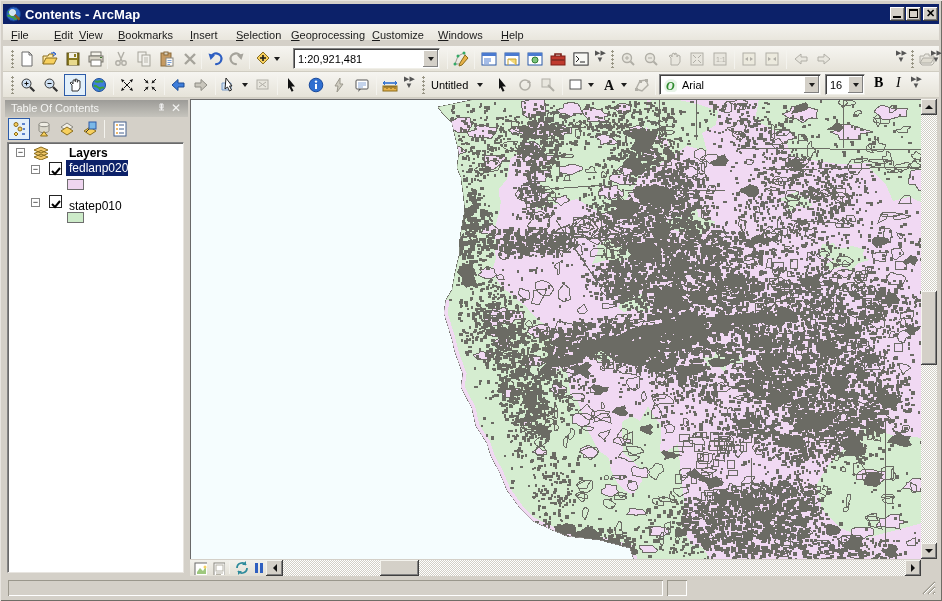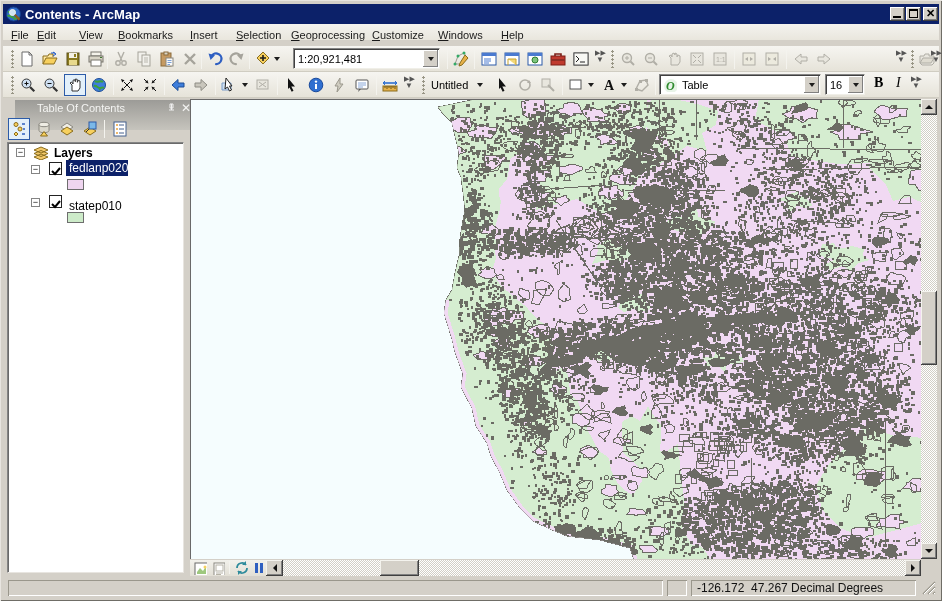--- a/index.html
+++ b/index.html
@@ -10,21 +10,21 @@
 .mitem{position:absolute;top:5px;color:#1a1a1a}
 .trow{position:absolute;left:3px;width:936px;height:26px;background:linear-gradient(#f6f5f1,#e6e3d9);border-bottom:1px solid #d0cdc2}
 #tb1{top:46px}#tb2{top:72px}
 .tbtn{position:absolute;display:flex;align-items:center;justify-content:center}
 .tsep{position:absolute;width:1px;background:#b5b2a6;border-right:1px solid #f4f3ee}
 .tgrip{position:absolute;width:3px;background-image:radial-gradient(circle at 1.5px 1.5px,#989585 1px,rgba(0,0,0,0) 1.1px);background-size:3px 4px}
 .combo{position:absolute;background:#fff;border:1px solid;border-color:#848484 #f0efe8 #f0efe8 #848484;box-shadow:inset 1px 1px 0 #404040;font-size:11px}
 .combobtn{position:absolute;right:1px;top:1px;bottom:1px;width:15px;background:#d4d0c8;box-shadow:inset -1px -1px 0 #808080,inset 1px 1px 0 #fff;display:flex;align-items:center;justify-content:center}
 .pressed{background:#e3f0fa;border:1px solid #2c5ba8 !important}
 #toc{position:absolute;left:3px;top:99px;width:186px;height:477px;background:#d4d0c8}
-#toctitle{position:absolute;left:12px;top:1px;width:183px;height:30px;background:linear-gradient(#9c9b97,#c6c4bd);color:#f4f4f2;font-size:11px;line-height:17px;padding-left:22px}
+#toctitle{position:absolute;left:2px;top:1px;width:183px;height:17px;background:linear-gradient(#9c9b97,#c6c4bd);color:#f4f4f2;font-size:11px;line-height:17px;padding-left:6px}
 #toctools{position:absolute;left:0;top:18px;width:183px;height:24px}
 #toctree{position:absolute;left:4px;top:43px;width:177px;height:431px;background:#fff;border:1px solid;border-color:#848484 #e8e5e0 #e8e5e0 #848484;box-shadow:inset 1px 1px 0 #6a6a6a}
 .minusbox{position:absolute;width:9px;height:9px;background:#fff;border:1px solid #848484;font-size:9px;line-height:7px;text-align:center;color:#000}
 .chk{position:absolute;width:13px;height:13px;background:#fff;border:1px solid #222}
 #map{position:absolute;left:190px;top:99px;width:731px;height:460px;background:#f6fdfe;border-left:1px solid #696969;border-top:1px solid #696969;overflow:hidden}
 .dither{background-image:linear-gradient(45deg,#fff 25%,rgba(0,0,0,0) 25%,rgba(0,0,0,0) 75%,#fff 75%),linear-gradient(45deg,#fff 25%,rgba(0,0,0,0) 25%,rgba(0,0,0,0) 75%,#fff 75%);background-size:2px 2px;background-position:0 0,1px 1px;background-color:#d2cfc6}
 .sbtn{position:absolute;background:#d4d0c8;box-shadow:inset -1px -1px 0 #404040,inset 1px 1px 0 #f4f3ee,inset -2px -2px 0 #808080;display:flex;align-items:center;justify-content:center}
 #vscroll{position:absolute;left:921px;top:99px;width:16px;height:460px}
 #hrow{position:absolute;left:190px;top:560px;width:731px;height:16px;background:linear-gradient(#f2f1ec,#e2dfd5)}
 #statusbar{position:absolute;left:3px;top:578px;width:936px;height:20px;background:#d4d0c8;font-size:12px;color:#111}
@@ -44,21 +44,21 @@
 <div class="wbtn" style="left:887px;width:15px">
       <div style="position:absolute;left:3px;bottom:3px;width:8px;height:2px;background:#000"></div>
     </div>
 <div class="wbtn" style="left:903px;width:15px">
       <div style="position:absolute;left:3px;top:2px;width:9px;height:9px;border:1px solid #000;border-top-width:2px"></div>
     </div>
 <div class="wbtn" style="left:920px;width:15px;font-weight:bold;font-size:11px;line-height:12px">✕</div>
 </div>
 <div id="menubar">
 <span class="mitem" style="left:8px"><u>F</u>ile</span>
-<span class="mitem" style="left:34px"><u>E</u>dit</span>
+<span class="mitem" style="left:51px"><u>E</u>dit</span>
 <span class="mitem" style="left:76px"><u>V</u>iew</span>
 <span class="mitem" style="left:115px"><u>B</u>ookmarks</span>
 <span class="mitem" style="left:187px"><u>I</u>nsert</span>
 <span class="mitem" style="left:233px"><u>S</u>election</span>
 <span class="mitem" style="left:288px"><u>G</u>eoprocessing</span>
 <span class="mitem" style="left:369px"><u>C</u>ustomize</span>
 <span class="mitem" style="left:435px"><u>W</u>indows</span>
 <span class="mitem" style="left:498px"><u>H</u>elp</span>
 </div>
 <div id="tb1" class="trow">
@@ -403,21 +403,21 @@
         <rect x="5" y="3" width="3" height="3" fill="#b0aea6"></rect>
         <rect x="11" y="2" width="3" height="3" fill="#b0aea6"></rect>
       </svg>
     </div>
 <div class="tsep" style="left:652px;top:3px;height:20px"></div>
 <div class="combo" style="left:656px;top:2px;width:162px;height:21px">
       <svg width="14" height="14" viewBox="0 0 14 14" style="position:absolute;left:3px;top:3px">
         <circle cx="8" cy="8" r="7" fill="#e8f4e8"></circle>
         <text x="3" y="12" font-size="12" font-style="italic" font-weight="bold" fill="#2e8b2e" font-family="Liberation Serif">O</text>
       </svg>
-      <span style="position:absolute;left:22px;top:4px">Table</span>
+      <span style="position:absolute;left:22px;top:4px">Arial</span>
       <div class="combobtn">
         <svg width="8" height="6" viewBox="0 0 8 6" style="">
           <path d="M1 1l3 4 3-4z" fill="#1d1d1d"></path>
         </svg>
       </div>
     </div>
 <div class="combo" style="left:822px;top:2px;width:40px;height:21px">
       <span style="position:absolute;left:4px;top:4px">16</span>
       <div class="combobtn">
         <svg width="8" height="6" viewBox="0 0 8 6" style="">
@@ -476,21 +476,21 @@
           <circle cx="5" cy="12" r="1" fill="#e8a03a"></circle>
           <path d="M7 12h5" stroke="#44618e"></path>
         </svg>
       </div>
 </div>
 <div id="toctree">
 <div class="minusbox" style="left:8px;top:5px">−</div>
 <svg width="18" height="14" viewBox="0 0 18 14" style="position:absolute;left:24px;top:3px">
         <path d="M9 1l7 3-7 3-7-3z M9 4.5l7 3-7 3-7-3z M9 8l7 3-7 3-7-3z" fill="#f3c96a" stroke="#8a6d1d"></path>
       </svg>
-<span style="position:absolute;left:46px;top:3px;font-size:12px;font-weight:bold">Layers</span>
+<span style="position:absolute;left:61px;top:3px;font-size:12px;font-weight:bold">Layers</span>
 <div class="minusbox" style="left:23px;top:22px">−</div>
 <div class="chk" style="left:41px;top:19px"><svg width="11" height="11">
           <path d="M2 5l3 3 5-6" stroke="#000" stroke-width="2" fill="none"></path>
         </svg></div>
 <div style="position:absolute;left:58px;top:17px;width:62px;height:16px;background:#0c2169;color:#fff;font-size:12px;line-height:16px;padding-left:3px">fedlanp020</div>
 <div style="position:absolute;left:59px;top:36px;width:17px;height:11px;background:#efd5f0;border:1px solid #6e6e6e"></div>
 <div class="minusbox" style="left:23px;top:55px">−</div>
 <div class="chk" style="left:41px;top:52px"><svg width="11" height="11">
           <path d="M2 5l3 3 5-6" stroke="#000" stroke-width="2" fill="none"></path>
         </svg></div>
@@ -752,19 +752,16 @@
     </div>
 <div class="dither" style="position:absolute;left:93px;top:0;width:622px;height:16px"></div>
 <div class="sbtn" style="left:190px;top:0;width:39px;height:16px;box-shadow:inset -1px -1px 0 #404040,inset 1px 1px 0 #f4f3ee,inset -2px -2px 0 #808080"></div>
 <div class="sbtn" style="left:715px;top:0;width:16px;height:16px">
       <div class="arrow" style="border-left-color:#111;margin-right:-4px"></div>
     </div>
 </div>
 <div id="statusbar">
 <div class="spanel" style="left:5px;width:655px"></div>
 <div class="spanel" style="left:664px;width:20px"></div>
-<div class="spanel" style="left:688px;width:225px">
-      <span style="position:absolute;left:6px;top:1px">-126.172&nbsp; 47.267 Decimal Degrees</span>
-    </div>
 <svg width="14" height="14" viewBox="0 0 14 14" style="position:absolute;right:3px;bottom:3px">
       <path d="M13 1L1 13M13 6L6 13M13 11l-2 2" stroke="#9a978c" stroke-width="1.5"></path>
       <path d="M13 2L2 13M13 7L7 13M13 12l-1 1" stroke="#fff"></path>
     </svg>
 </div>
 </body></html>

